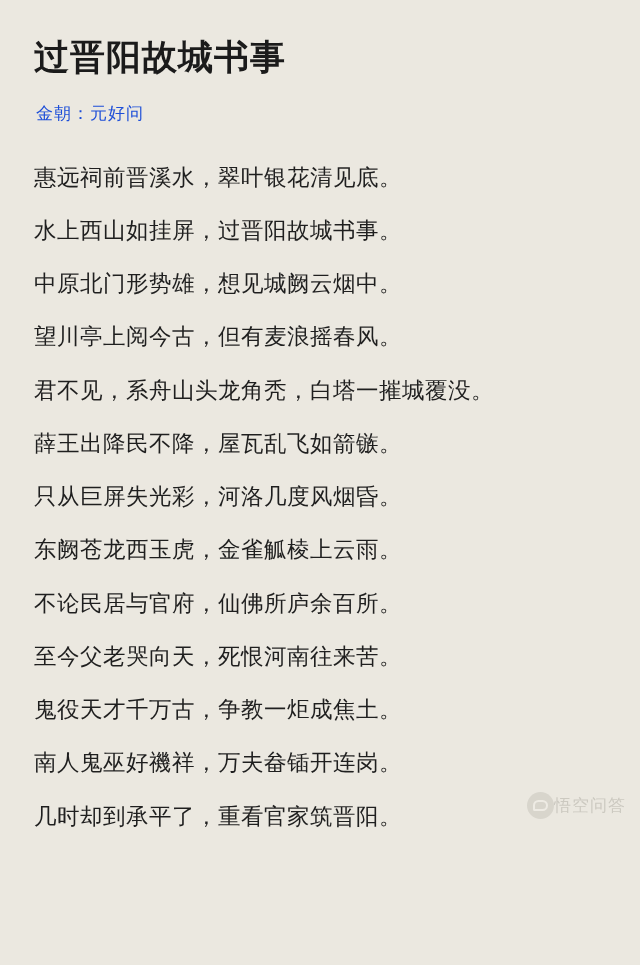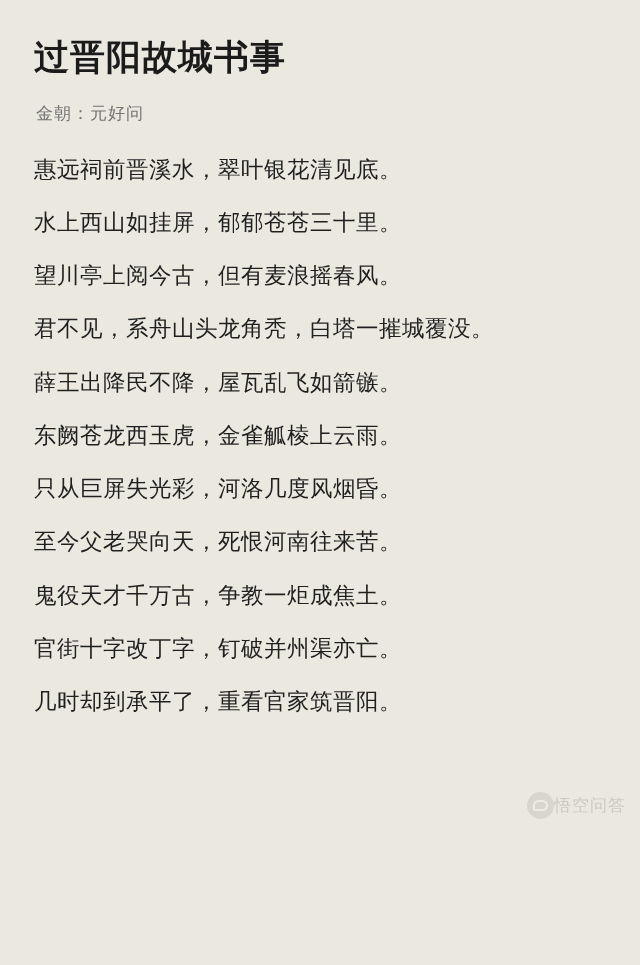--- a/index.html
+++ b/index.html
@@ -24,26 +24,26 @@
   .poem-title {
     font-size: 35px;
     font-weight: bold;
     color: #1b1b1b;
     letter-spacing: 1px;
     line-height: 1.3;
     margin: 8px 0 0 4px;
   }
   .poem-meta {
     font-size: 17px;
-    color: #737373;
+    color: #1d4ed8;
     margin: 22px 0 0 6px;
     letter-spacing: 1px;
   }
   .poem-body {
-    margin-top: 30px;
+    margin-top: 38px;
   }
   .poem-line {
     font-size: 22.5px;
     color: #1f1f1f;
     line-height: 1.30;
     margin: 0 0 24px 4px;
     letter-spacing: 0.5px;
     white-space: nowrap;
   }
   .watermark {
@@ -83,29 +83,31 @@
 <body>
 
 <div class="page">
 
   <h1 class="poem-title">过晋阳故城书事</h1>
 
   <div class="poem-meta">金朝：元好问</div>
 
   <div class="poem-body">
     <p class="poem-line">惠远祠前晋溪水，翠叶银花清见底。</p>
-    <p class="poem-line">水上西山如挂屏，郁郁苍苍三十里。</p>
+    <p class="poem-line">水上西山如挂屏，过晋阳故城书事。</p>
+    <p class="poem-line">中原北门形势雄，想见城阙云烟中。</p>
     <p class="poem-line">望川亭上阅今古，但有麦浪摇春风。</p>
     <p class="poem-line">君不见，系舟山头龙角秃，白塔一摧城覆没。</p>
     <p class="poem-line">薛王出降民不降，屋瓦乱飞如箭镞。</p>
+    <p class="poem-line">只从巨屏失光彩，河洛几度风烟昏。</p>
     <p class="poem-line">东阙苍龙西玉虎，金雀觚棱上云雨。</p>
-    <p class="poem-line">只从巨屏失光彩，河洛几度风烟昏。</p>
+    <p class="poem-line">不论民居与官府，仙佛所庐余百所。</p>
     <p class="poem-line">至今父老哭向天，死恨河南往来苦。</p>
     <p class="poem-line">鬼役天才千万古，争教一炬成焦土。</p>
-    <p class="poem-line">官街十字改丁字，钉破并州渠亦亡。</p>
+    <p class="poem-line">南人鬼巫好禨祥，万夫畚锸开连岗。</p>
     <p class="poem-line">几时却到承平了，重看官家筑晋阳。</p>
   </div>
 
   <div class="watermark">
     <span class="wm-logo"></span>
     <span class="wm-text">悟空问答</span>
   </div>
 
 </div>
 

